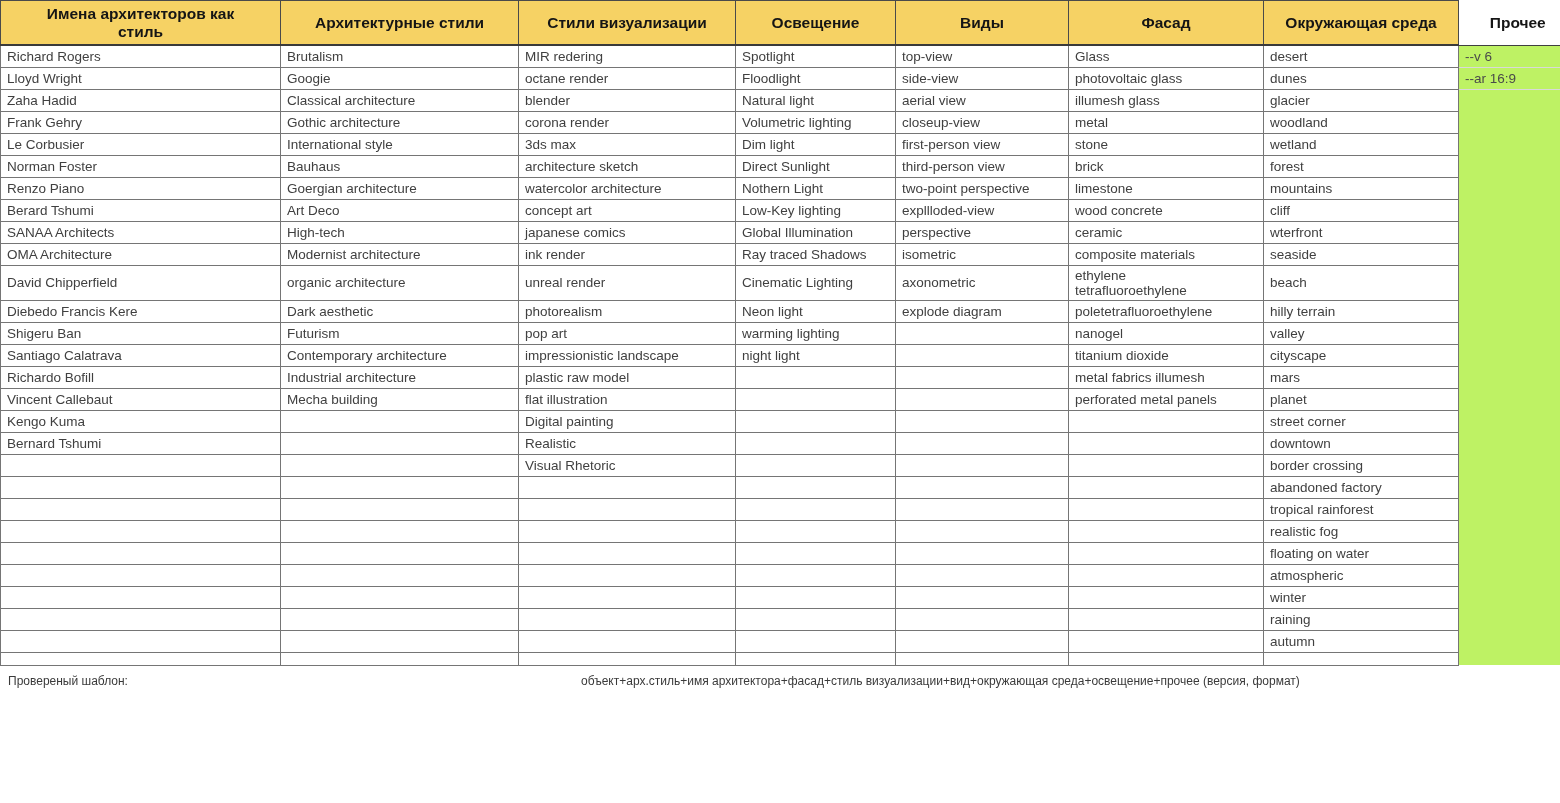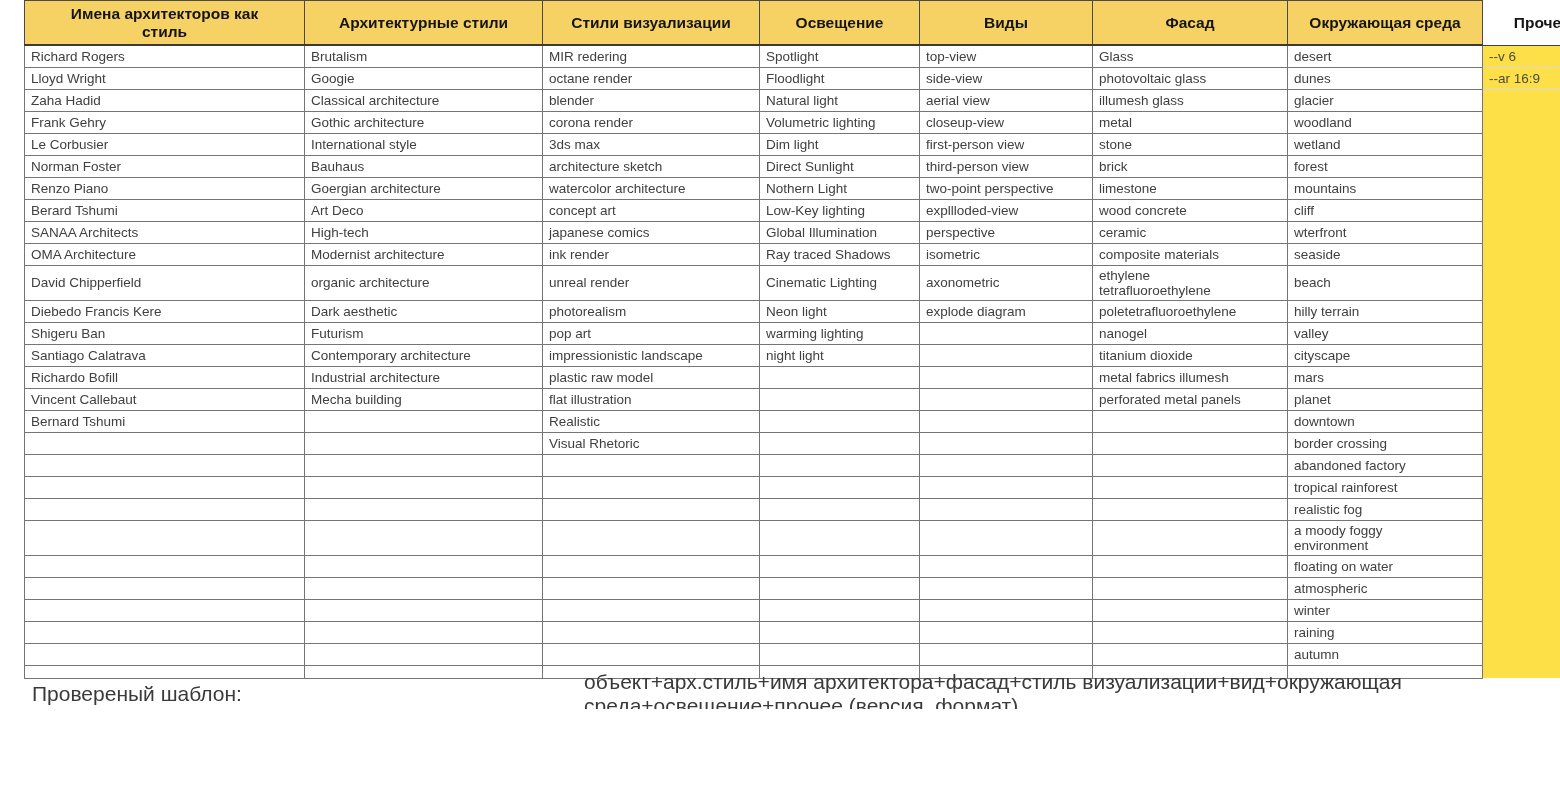--- a/index.html
+++ b/index.html
@@ -1,17 +1,17 @@
 <!DOCTYPE html>
 <html><head>
 <meta charset="utf-8">
 <style>
   html,body{margin:0;padding:0;background:#ffffff;}
   body{font-family:"Liberation Sans", sans-serif; width:1560px;}
-  .sheet{width:1248px;margin-left:24px;}
+  .sheet{width:1248px;}
   table{border-collapse:collapse;table-layout:fixed;width:1560px;}
   th{
     background:#F6D264;
     border:1px solid #4a4a4a;
     border-bottom:2px solid #3a3a3a;
     font-size:15.5px;font-weight:bold;color:#151515;
     text-align:center;vertical-align:middle;
     padding:2px 4px;height:39px;white-space:pre-wrap;
     overflow:hidden;
   }
@@ -20,28 +20,28 @@
     border-bottom:1px solid #404040;
     padding-left:20px;
   }
   td{
     border:1px solid #757575;
     font-size:13.5px;color:#404040;
     padding:2px 6px;line-height:15px;
     vertical-align:middle;text-align:left;
     white-space:pre-wrap;overflow:hidden;
   }
-  td.misc{border:none;background:#fde047;color:#4a4a4a;}
+  td.misc{border:none;background:#bef264;color:#4a4a4a;}
   td.misc.filled{border-bottom:1px solid #d9d9d9;}
   tbody tr{height:22px;}
   tbody tr.spacer-row{height:13px;}
   .footer{
     display:flex;align-items:center;
     width:1560px;height:30px;
-    font-size:21px;color:#3a3a3a;
+    font-size:12px;color:#3a3a3a;gap:21px;
   }
   .footer-label{width:560px;padding-left:8px;box-sizing:border-box;}
   .footer-value{flex:1;}
 </style>
 </head>
 <body>
 
 <div class="sheet">
   <table>
     <colgroup id="colgroup">
@@ -223,20 +223,30 @@
           <td>Vincent Callebaut</td>
           <td>Mecha building</td>
           <td>flat illustration</td>
           <td></td>
           <td></td>
           <td>perforated metal panels</td>
           <td>planet</td>
           <td class="misc"></td>
         </tr>
         <tr>
+          <td>Kengo Kuma</td>
+          <td></td>
+          <td>Digital painting</td>
+          <td></td>
+          <td></td>
+          <td></td>
+          <td>street corner</td>
+          <td class="misc"></td>
+        </tr>
+        <tr>
           <td>Bernard Tshumi</td>
           <td></td>
           <td>Realistic</td>
           <td></td>
           <td></td>
           <td></td>
           <td>downtown</td>
           <td class="misc"></td>
         </tr>
         <tr>
@@ -270,31 +280,20 @@
           <td class="misc"></td>
         </tr>
         <tr>
           <td></td>
           <td></td>
           <td></td>
           <td></td>
           <td></td>
           <td></td>
           <td>realistic fog</td>
-          <td class="misc"></td>
-        </tr>
-        <tr>
-          <td></td>
-          <td></td>
-          <td></td>
-          <td></td>
-          <td></td>
-          <td></td>
-          <td>a moody foggy
-environment</td>
           <td class="misc"></td>
         </tr>
         <tr>
           <td></td>
           <td></td>
           <td></td>
           <td></td>
           <td></td>
           <td></td>
           <td>floating on water</td>

